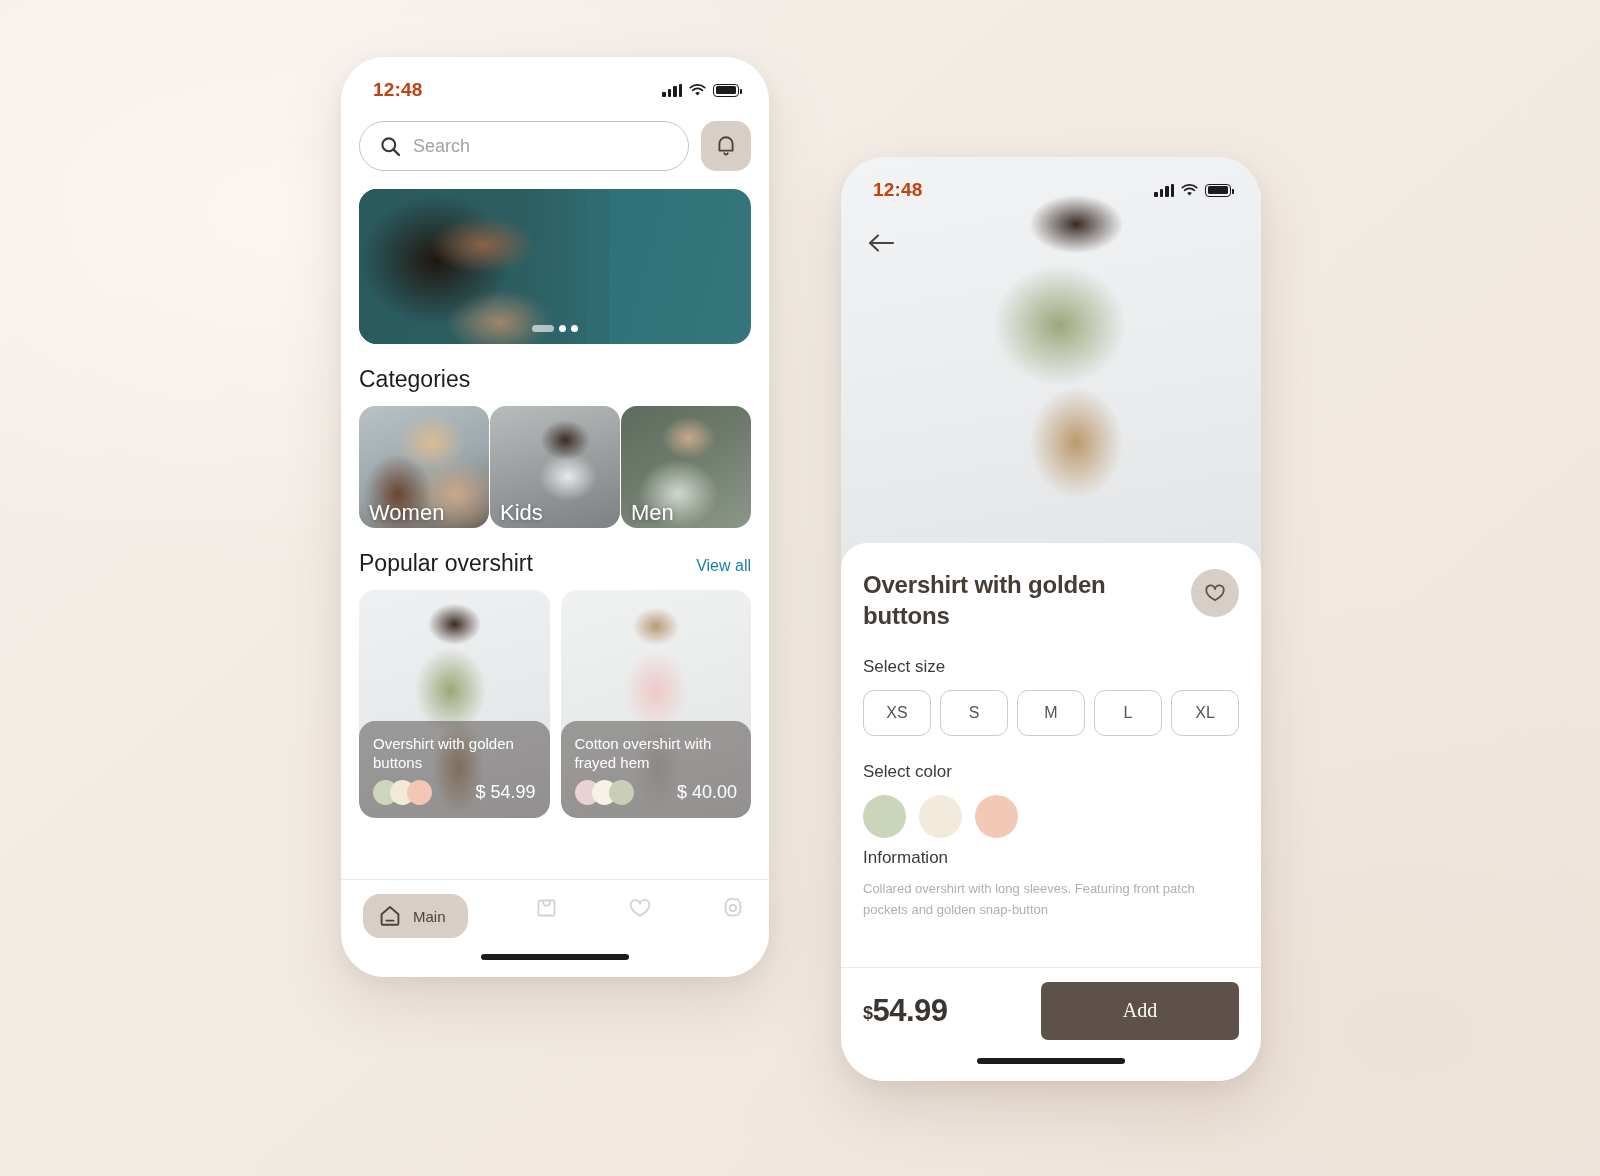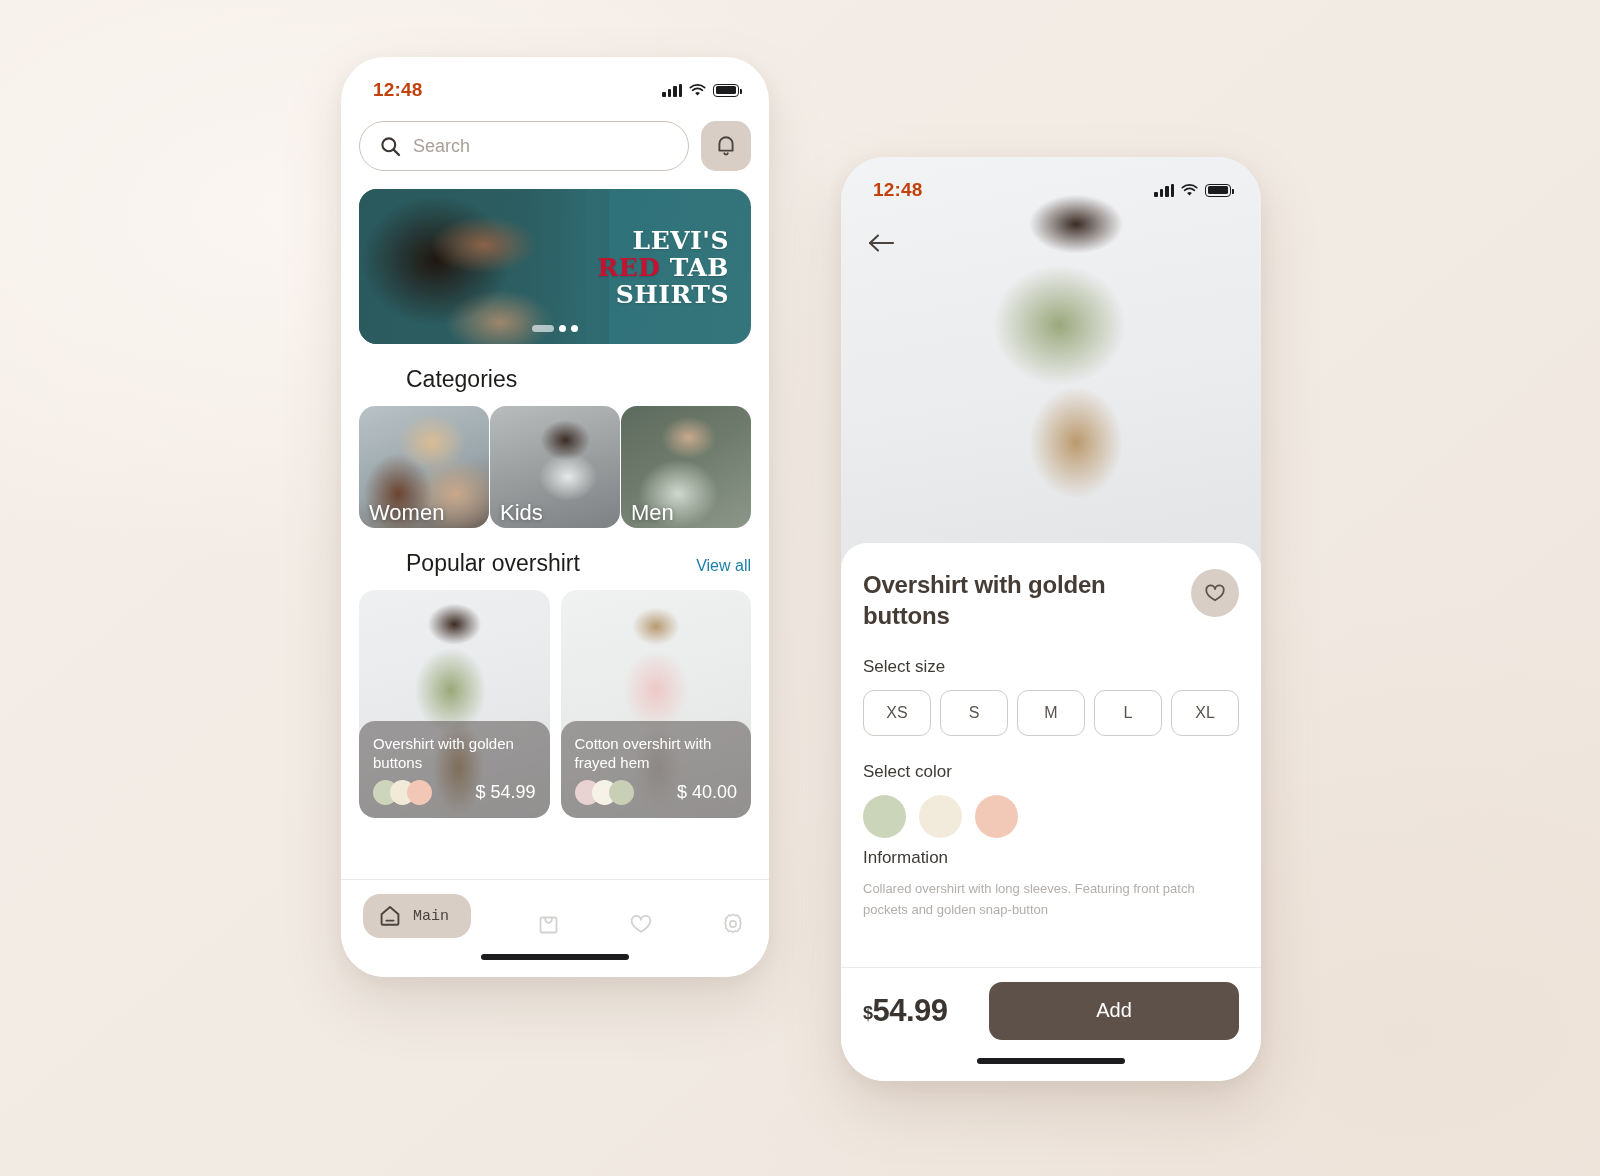--- a/index.html
+++ b/index.html
@@ -122,21 +122,21 @@
     bottom: 12px; display: flex; align-items: center; gap: 5px;
   }
   .dots span { width: 7px; height: 7px; border-radius: 50%; background: #ffffff; display: block; }
   .dots span.active { width: 22px; border-radius: 4px; background: rgba(255,255,255,0.62); }
 
   
   .section-head {
     display: flex; align-items: baseline; justify-content: space-between;
     margin-top: 22px; margin-bottom: 13px;
   }
-  .section-title { font-size: 23px; color: #1f1d1b; font-weight: normal; margin-left: 47px; }
+  .section-title { font-size: 23px; color: #1f1d1b; font-weight: normal; }
   .view-all { font-size: 16px; color: #1b7fa8; cursor: pointer; }
 
   
   .cats { display: flex; gap: 1px; }
   .cat {
     flex: 1; height: 122px; border-radius: 16px;
     position: relative; overflow: hidden; cursor: pointer;
   }
   .cat-label {
     position: absolute; left: 10px; bottom: 2px;
@@ -205,21 +205,21 @@
   }
   .product-price { color: #fff; font-size: 18px; }
 
   
   .bottom-nav {
     position: absolute; left: 0; right: 0; bottom: 0;
     height: 98px; border-top: 1.2px solid #eeeae6;
     background: #fff;
     display: flex; align-items: flex-start; padding: 14px 22px 0 22px;
   }
-  .nav-items { display: flex; align-items: flex-end; width: 100%; font-family: Liberation Mono, monospace; }
+  .nav-items { display: flex; align-items: flex-start; width: 100%; }
   .nav-main {
     display: flex; align-items: center; gap: 10px;
     background: #d9cec6; border-radius: 17px;
     padding: 9px 22px 9px 14px; cursor: pointer;
   }
   .nav-main-label { font-size: 15px; color: #4a433e; }
   .nav-spacer { flex: 1; }
   .nav-icon { cursor: pointer; display: flex; align-items: center; justify-content: center; }
   .home-indicator {
     position: absolute; left: 50%; transform: translateX(-50%);
@@ -272,23 +272,23 @@
 
   .detail-bar {
     position: absolute; left: 0; right: 0; bottom: 0; height: 114px;
     background: #fff; border-top: 1.2px solid #eeeae6;
     display: flex; align-items: center; justify-content: space-between;
     padding: 0 22px 28px 22px;
   }
   .detail-price { font-size: 31px; font-weight: bold; color: #3a3531; letter-spacing: -0.5px; }
   .detail-price .cur { font-size: 18px; font-weight: bold; vertical-align: 2px; }
   .add-btn {
-    width: 250px; height: 58px; border-radius: 13px;
+    width: 198px; height: 58px; border-radius: 7px;
     background: #5d5149; border: none; color: #fff;
-    font-family: Liberation Sans, sans-serif;
+    font-family: Liberation Serif, serif;
     font-size: 20px; cursor: pointer;
   }
 </style>
 </head>
 <body>
 
 <div class="backdrop"></div>
 
 <div class="phone" id="phone-home">
 
@@ -325,28 +325,20 @@
       <button class="bell-btn">
         <svg width="22" height="24" viewBox="0 0 22 24">
           <path d="M4.4 16.6 V9.8 a6.6 6.6 0 0 1 13.2 0 v6.8 Z" stroke="#4a433e" stroke-width="1.9" fill="none" stroke-linejoin="round"></path>
           <path d="M9.2 19.3 a1.9 1.9 0 0 0 3.6 0" stroke="#4a433e" stroke-width="1.9" fill="none" stroke-linecap="round"></path>
         </svg>
       </button>
     </div>
 
     <div class="banner">
       <div class="banner-photo"></div>
-      <div class="banner-text">
-        <div>LEVI'S</div>
-        <div>
-          <span class="red">RED</span>
-          <span>TAB</span>
-        </div>
-        <div>SHIRTS</div>
-      </div>
       <div class="dots">
         <span class="active"></span>
         <span></span>
         <span></span>
       </div>
     </div>
 
     <div class="section-head">
       <div class="section-title">Categories</div>
     </div>

